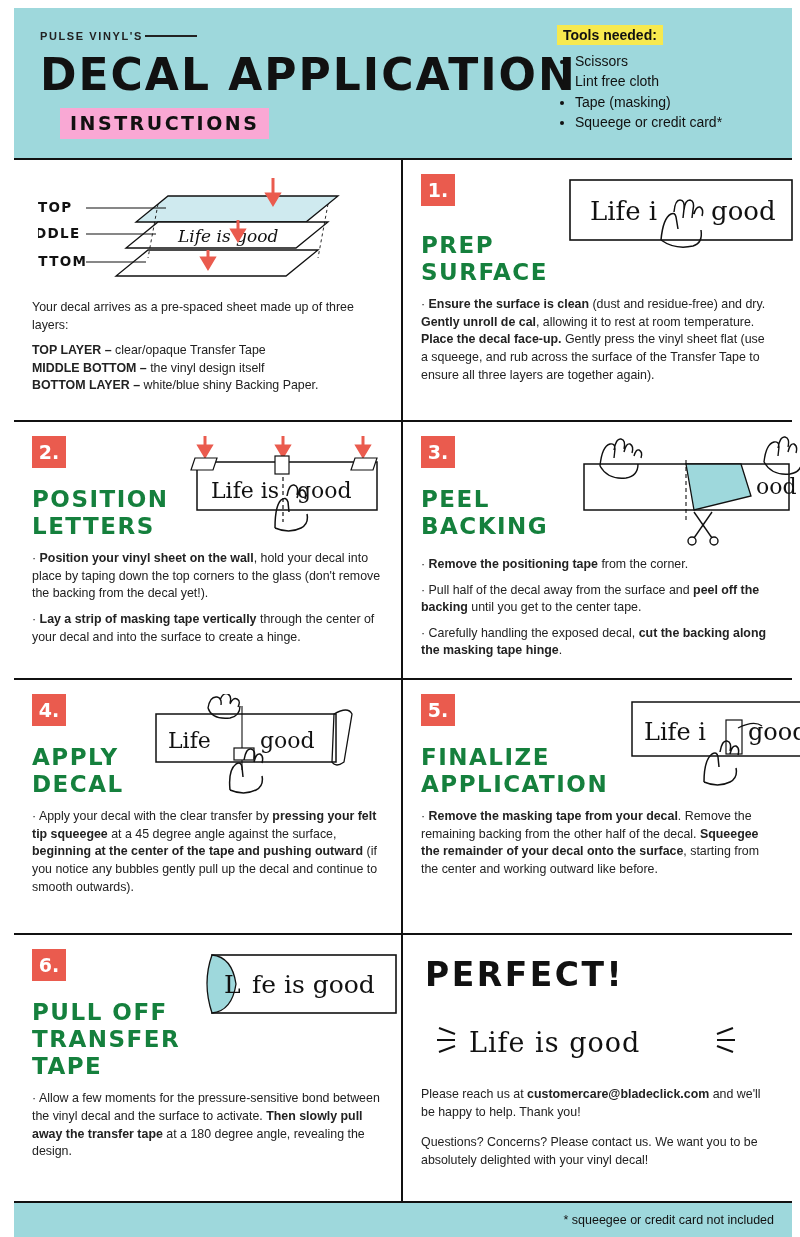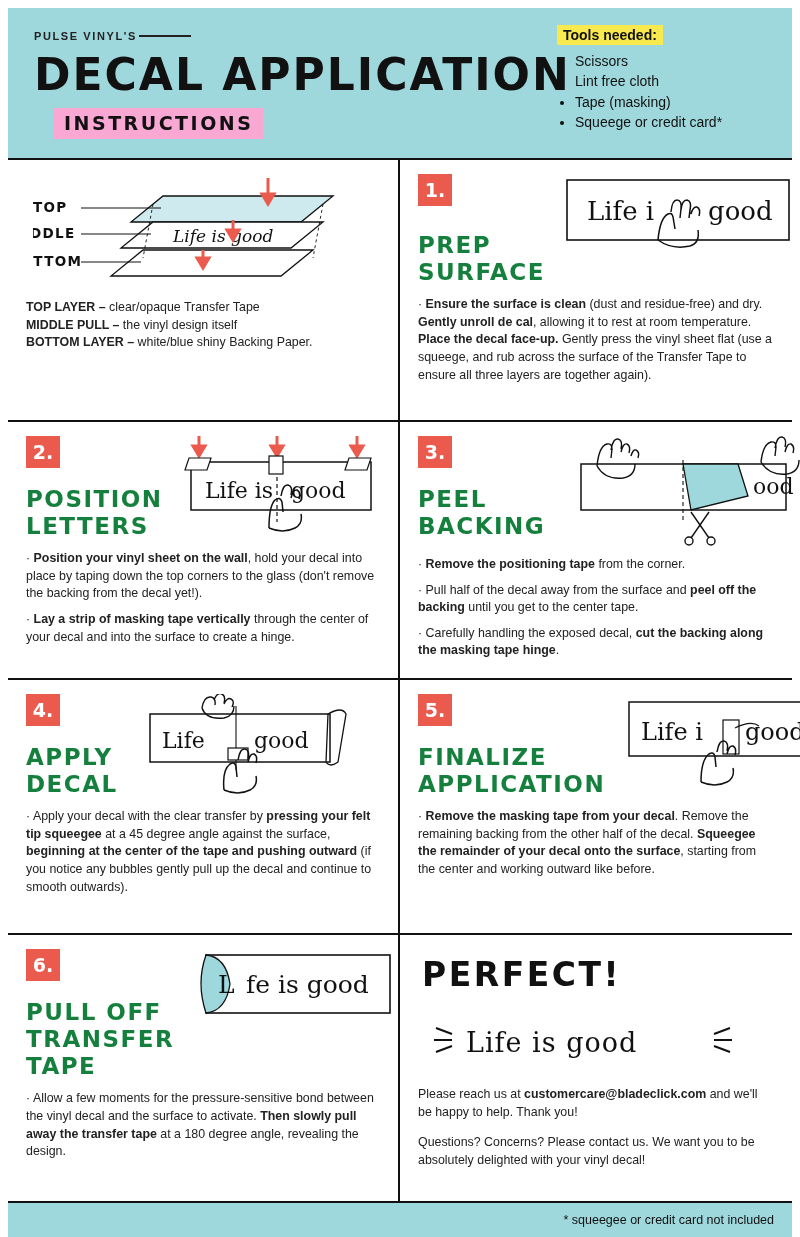--- a/index.html
+++ b/index.html
@@ -14,20 +14,21 @@
     color: #1c1c1c;
     overflow: hidden;
   }
   .page {
     position: relative;
     width: 800px;
     height: 1237px;
     box-sizing: border-box;
     border: 8px solid #ffffff;
     background: #ffffff;
+    padding-left: 6px;
   }
 
   
   .header {
     position: relative;
     background: #9ed8dc;
     height: 150px;
     padding: 18px 22px 0 26px;
     box-sizing: border-box;
     overflow: hidden;
@@ -246,23 +247,24 @@
 
           <line x1="48" y1="34" x2="128" y2="34" stroke="#111" stroke-width="1.1"></line>
           <line x1="48" y1="60" x2="118" y2="60" stroke="#111" stroke-width="1.1"></line>
           <line x1="48" y1="88" x2="108" y2="88" stroke="#111" stroke-width="1.1"></line>
           <text class="layer-labels" x="0" y="38" font-size="13.5" font-weight="bold" fill="#111" font-family="DejaVu Sans, sans-serif">TOP</text>
           <text class="layer-labels" x="-24" y="64" font-size="13.5" font-weight="bold" fill="#111" font-family="DejaVu Sans, sans-serif">MIDDLE</text>
           <text class="layer-labels" x="-24" y="92" font-size="13.5" font-weight="bold" fill="#111" font-family="DejaVu Sans, sans-serif">BOTTOM</text>
         </svg>
       </div>
       <div class="body-text">
+        <p>Your decal arrives as a pre-spaced sheet made up of three layers:</p>
         <p>
           <b>TOP LAYER –</b><span> clear/opaque Transfer Tape</span><br>
-          <b>MIDDLE PULL –</b><span> the vinyl design itself</span><br>
+          <b>MIDDLE BOTTOM –</b><span> the vinyl design itself</span><br>
           <b>BOTTOM LAYER –</b><span> white/blue shiny Backing Paper.</span>
         </p>
       </div>
     </div>
 
     <div class="cell r1">
       <div class="step-head">
         <div class="head-left">
           <div class="step-num">1.</div>
           <div class="step-title" style="white-space:pre-line">PREP

